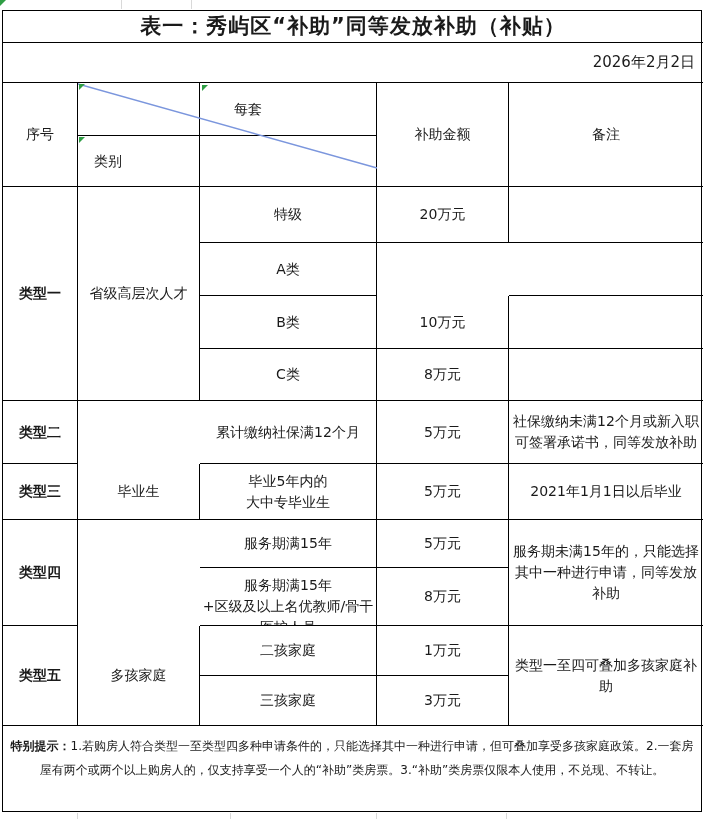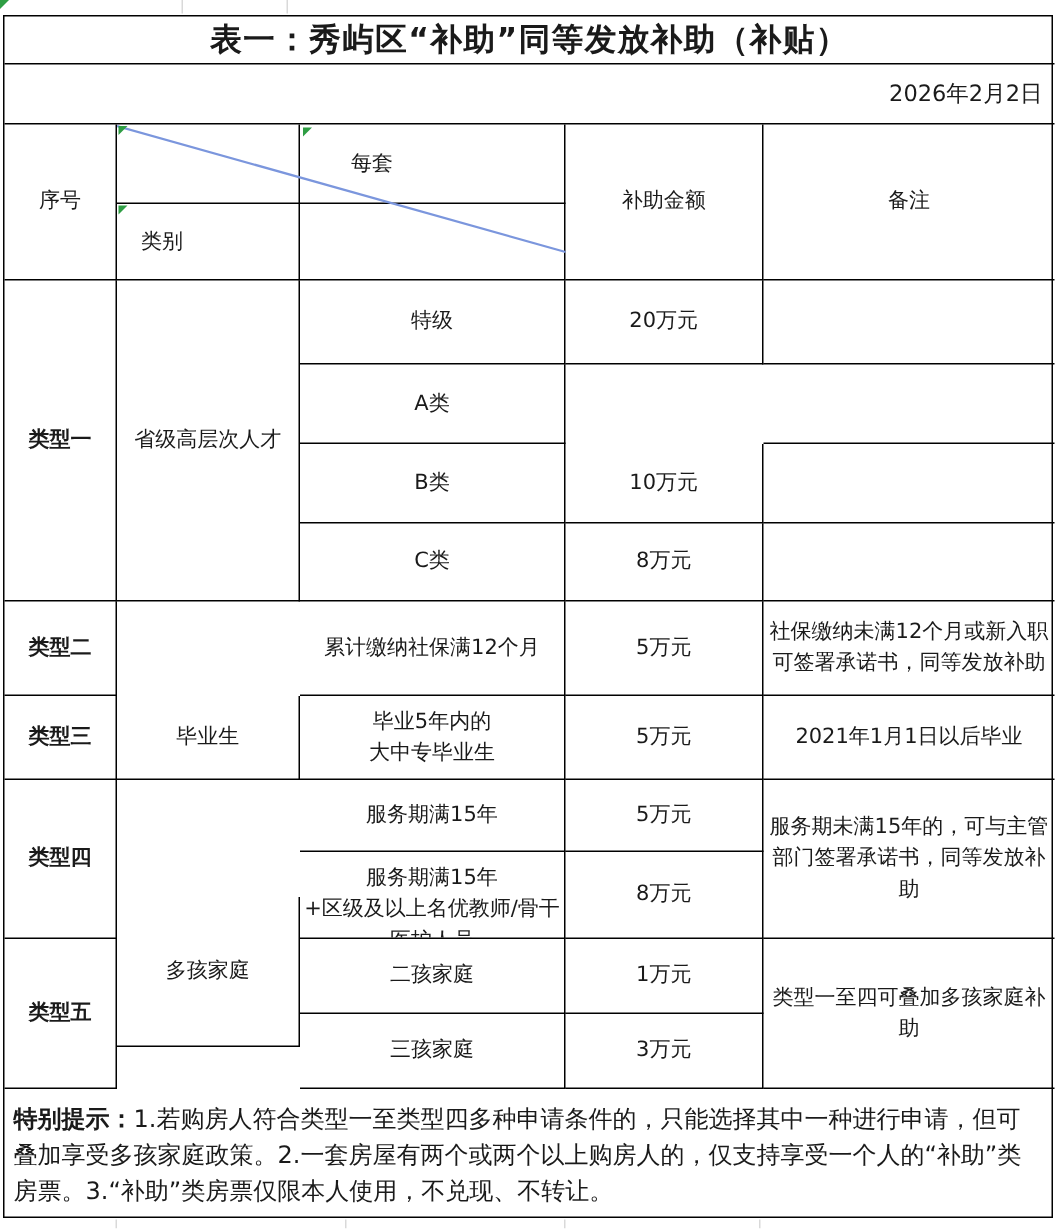--- a/index.html
+++ b/index.html
@@ -35,21 +35,21 @@
   .bold{font-weight:bold;}
   .left{justify-content:flex-start;text-align:left;}
   .pre{white-space:pre-line;}
   .clip{overflow:hidden;align-items:flex-start;padding-top:7px;}
   .padsm{padding-left:16px;}
   .padmd{padding-left:34px;}
 
   .title-cell{font-size:21px;font-weight:bold;letter-spacing:1px;}
   .date-cell{justify-content:flex-end;text-align:right;padding-right:8px;font-size:15px;}
 
-  .note-cell{display:block;text-align:left;padding:8px 8px 0 6px;line-height:24px;font-size:16px;}
+  .note-cell{display:block;text-align:center;padding:8px 8px 0 6px;line-height:24px;font-size:12px;}
   .note-cell .lbl{font-weight:bold;}
 
   .diag{position:absolute;left:75px;top:72px;width:300px;height:86px;pointer-events:none;}
 </style>
 </head>
 <body>
 
 <div class="page">
 
   <div class="vgrid top" style="left:121px"></div>
@@ -103,24 +103,24 @@
 大中专毕业生</div>
     <div class="cell br bb" style="left:374px;top:453px;width:132px;height:56px">5万元</div>
     <div class="cell bb" style="left:506px;top:453px;width:194px;height:56px">2021年1月1日以后毕业</div>
 
     <div class="cell br bb bold" style="left:0;top:509px;width:75px;height:106px">类型四</div>
     <div class="cell br bb" style="left:197px;top:509px;width:177px;height:48px">服务期满15年</div>
     <div class="cell br bb" style="left:374px;top:509px;width:132px;height:48px">5万元</div>
     <div class="cell br bb pre clip" style="left:197px;top:557px;width:177px;height:58px">服务期满15年
 +区级及以上名优教师/骨干医护人员</div>
     <div class="cell br bb" style="left:374px;top:557px;width:132px;height:58px">8万元</div>
-    <div class="cell bb" style="left:506px;top:509px;width:194px;height:106px;padding:0 4px">服务期未满15年的，可与主管部门签署承诺书，同等发放补助</div>
+    <div class="cell bb" style="left:506px;top:509px;width:194px;height:106px;padding:0 4px">服务期未满15年的，只能选择其中一种进行申请，同等发放补助</div>
 
     <div class="cell br bb bold" style="left:0;top:615px;width:75px;height:100px">类型五</div>
-    <div class="cell br bb" style="left:75px;top:587px;width:122px;height:100px">多孩家庭</div>
+    <div class="cell br bb" style="left:75px;top:615px;width:122px;height:100px">多孩家庭</div>
     <div class="cell br bb" style="left:197px;top:615px;width:177px;height:50px">二孩家庭</div>
     <div class="cell br bb" style="left:374px;top:615px;width:132px;height:50px">1万元</div>
     <div class="cell br bb" style="left:197px;top:665px;width:177px;height:50px">三孩家庭</div>
     <div class="cell br bb" style="left:374px;top:665px;width:132px;height:50px">3万元</div>
     <div class="cell bb" style="left:506px;top:615px;width:194px;height:100px;padding:0 6px">类型一至四可叠加多孩家庭补助</div>
 
     <div class="cell note-cell" style="left:0;top:715px;width:700px;height:87px">
       <span class="lbl">特别提示：</span><span>1.若购房人符合类型一至类型四多种申请条件的，只能选择其中一种进行申请，但可叠加享受多孩家庭政策。2.一套房屋有两个或两个以上购房人的，仅支持享受一个人的“补助”类房票。3.“补助”类房票仅限本人使用，不兑现、不转让。</span>
     </div>
 

